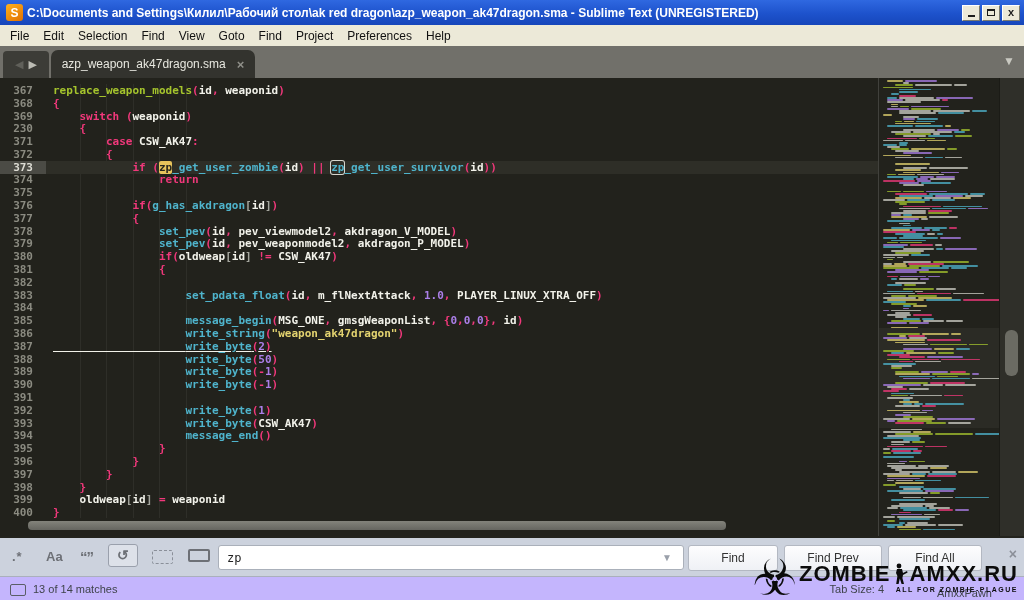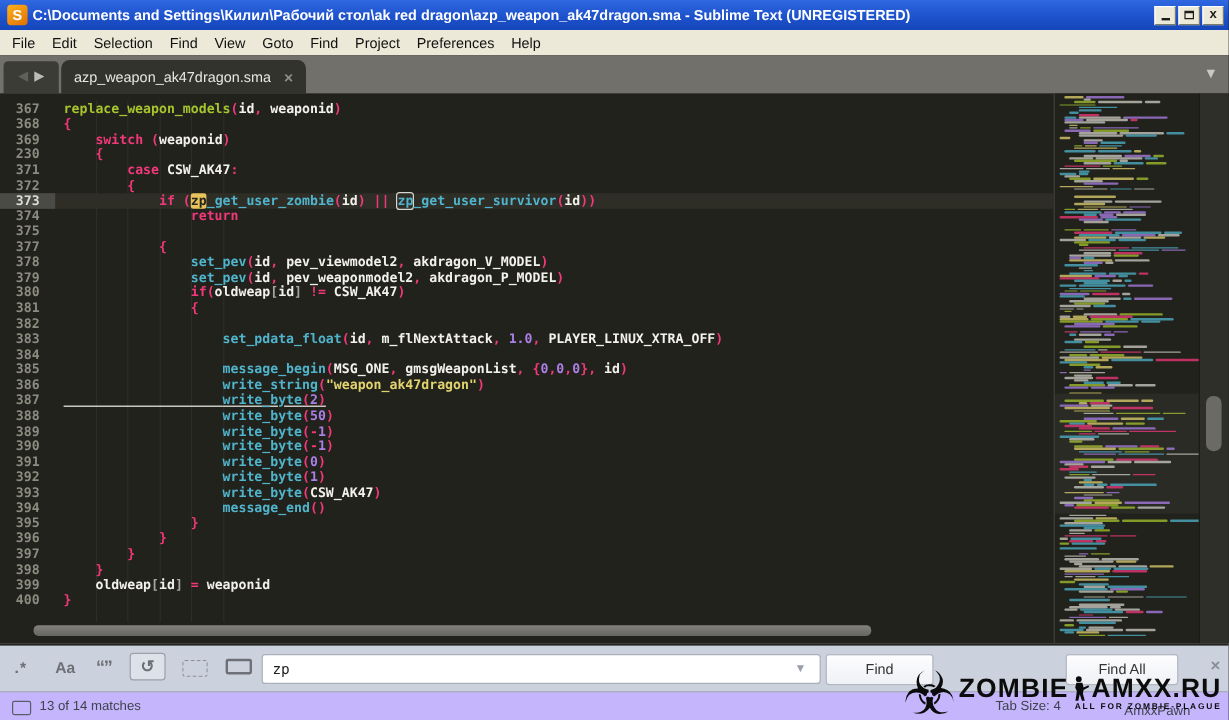--- a/index.html
+++ b/index.html
@@ -189,20 +189,24 @@
         </div>
         <div class="row">
           <span class="ln">374</span>
           <span class="lc" style="padding-left: 7px;"><span class="tk-d">                </span><span class="tk-k">return</span></span>
         </div>
         <div class="row">
           <span class="ln">375</span>
           <span class="lc" style="padding-left: 7px;"></span>
         </div>
         <div class="row">
+          <span class="ln">376</span>
+          <span class="lc" style="padding-left: 7px;"><span class="tk-d">            </span><span class="tk-k">if</span><span class="tk-k">(</span><span class="tk-f">g_has_akdragon</span><span class="tk-g">[</span><span class="tk-v">id</span><span class="tk-g">]</span><span class="tk-k">)</span></span>
+        </div>
+        <div class="row">
           <span class="ln">377</span>
           <span class="lc" style="padding-left: 7px;"><span class="tk-d">            </span><span class="tk-k">{</span></span>
         </div>
         <div class="row">
           <span class="ln">378</span>
           <span class="lc" style="padding-left: 7px;"><span class="tk-d">                </span><span class="tk-f">set_pev</span><span class="tk-k">(</span><span class="tk-v">id</span><span class="tk-k">,</span><span class="tk-d"> </span><span class="tk-v">pev_viewmodel2</span><span class="tk-k">,</span><span class="tk-d"> </span><span class="tk-v">akdragon_V_MODEL</span><span class="tk-k">)</span></span>
         </div>
         <div class="row">
           <span class="ln">379</span>
           <span class="lc" style="padding-left: 7px;"><span class="tk-d">                </span><span class="tk-f">set_pev</span><span class="tk-k">(</span><span class="tk-v">id</span><span class="tk-k">,</span><span class="tk-d"> </span><span class="tk-v">pev_weaponmodel2</span><span class="tk-k">,</span><span class="tk-d"> </span><span class="tk-v">akdragon_P_MODEL</span><span class="tk-k">)</span></span>
@@ -245,21 +249,20 @@
         <div class="row">
           <span class="ln">389</span>
           <span class="lc" style="padding-left: 7px;"><span class="tk-d">                    </span><span class="tk-f">write_byte</span><span class="tk-k">(</span><span class="tk-k">-</span><span class="tk-n">1</span><span class="tk-k">)</span></span>
         </div>
         <div class="row">
           <span class="ln">390</span>
           <span class="lc" style="padding-left: 7px;"><span class="tk-d">                    </span><span class="tk-f">write_byte</span><span class="tk-k">(</span><span class="tk-k">-</span><span class="tk-n">1</span><span class="tk-k">)</span></span>
         </div>
         <div class="row">
           <span class="ln">391</span>
-          <span class="lc" style="padding-left: 7px;"><span class="tk-d">                    </span><span class="tk-f">write_byte</span><span class="tk-k">(</span><span class="tk-n">0</span><span class="tk-k">)</span></span>
         </div>
         <div class="row">
           <span class="ln">392</span>
           <span class="lc" style="padding-left: 7px;"><span class="tk-d">                    </span><span class="tk-f">write_byte</span><span class="tk-k">(</span><span class="tk-n">1</span><span class="tk-k">)</span></span>
         </div>
         <div class="row">
           <span class="ln">393</span>
           <span class="lc" style="padding-left: 7px;"><span class="tk-d">                    </span><span class="tk-f">write_byte</span><span class="tk-k">(</span><span class="tk-v">CSW_AK47</span><span class="tk-k">)</span></span>
         </div>
         <div class="row">
@@ -1074,20 +1077,21 @@
 <div class="findbar">
   <span class="tgl tgl-regex">.*</span>
   <span class="tgl tgl-case">Aa</span>
   <span class="tgl tgl-word">“”</span>
   <span class="tgl tgl-wrap">↺</span>
   <span class="tgl tgl-insel"></span>
   <span class="tgl tgl-hl"></span>
   <input class="finput" value="zp" style="">
   <span class="fdrop">▼</span>
   <span class="fbtn fbtn-find">Find</span>
+  <span class="fbtn fbtn-prev">Find Prev</span>
   <span class="fbtn fbtn-all">Find All</span>
   <span class="fclose">×</span>
 </div>
 
 <div class="statusbar">
   <span class="st-icon"></span>
   <span class="st-matches">13 of 14 matches</span>
   <span class="st-tabsize">Tab Size: 4</span>
   <span class="st-syntax">AmxxPawn</span>
 </div>

